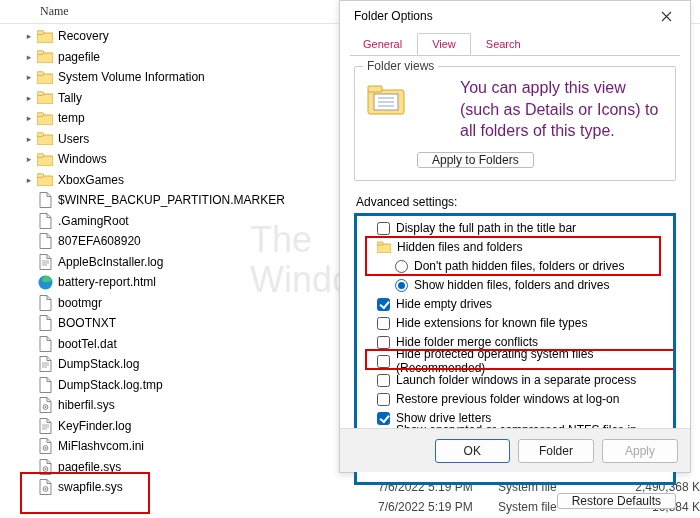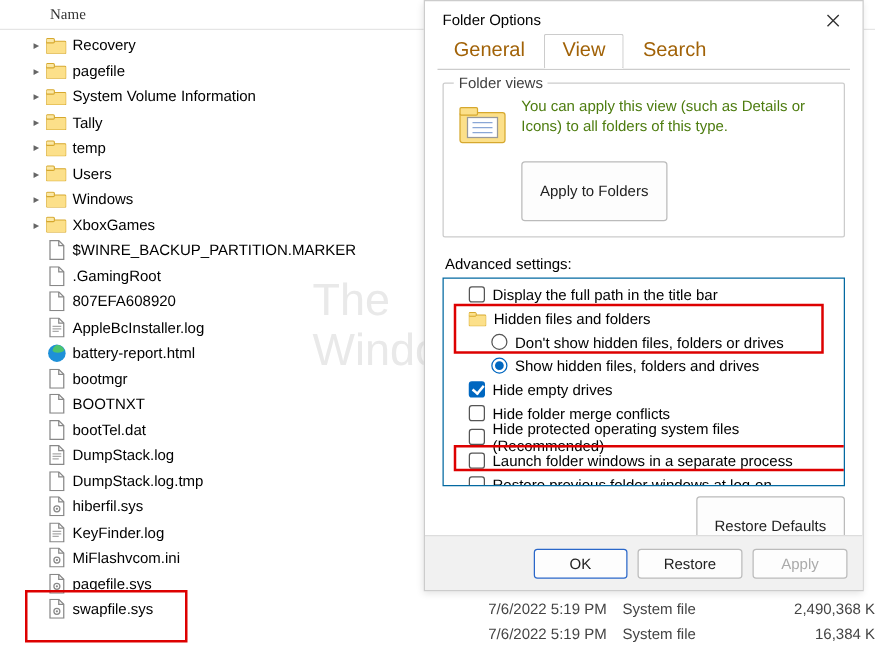--- a/index.html
+++ b/index.html
@@ -11,43 +11,43 @@
   .file-row { display: flex; align-items: center; height: 20.5px; padding-left: 2px; }
   .expander { width: 14px; text-align: center; color: #666; font-size: 9px; }
   .file-icon { width: 18px; height: 16px; display: flex; align-items: center; justify-content: center; margin-right: 4px; }
   .file-label { font-size: 12px; color: #000; white-space: nowrap; }
   .folder-svg { width: 16px; height: 13px; }
   .page-svg { width: 13px; height: 16px; }
   .edge-svg { width: 15px; height: 15px; }
   .redbox { border: 2px solid #d00; position: absolute; pointer-events: none; }
   .watermark { position: absolute; left: 250px; top: 220px; font-size: 36px; font-weight: 300; color: #e9e9e9; z-index: 0; line-height: 1.1; }
   .details-row { position: absolute; display: flex; font-size: 12px; color: #444; }
-  .details-row .c1 { width: 120px; text-align: center; }
+  .details-row .c1 { width: 120px; }
   .details-row .c2 { width: 130px; }
   .details-row .c3 { width: 80px; text-align: right; }
 
   .dialog { position: absolute; left: 339px; top: 0; width: 352px; height: 473px; background: #fff; border: 1px solid #ccc; box-shadow: -1px 2px 6px rgba(0,0,0,.12); z-index: 5; }
   .dlg-titlebar { display: flex; align-items: center; justify-content: space-between; height: 30px; padding: 0 6px 0 14px; }
   .dlg-title { font-size: 12px; }
   .dlg-close { width: 36px; height: 28px; display: flex; align-items: center; justify-content: center; }
   .tabs { display: flex; align-items: flex-end; height: 24px; padding-left: 8px; }
-  .tab { padding: 4px 14px 4px; font-size: 16px; color: #a16207; border: 1px solid transparent; }
+  .tab { padding: 4px 14px 4px; font-size: 11px; color: #be185d; border: 1px solid transparent; }
   .tab.active { border: 1px solid #ccc; border-bottom: 1px solid #fff; background: #fff; border-radius: 2px 2px 0 0; }
   .tabline { border-top: 1px solid #ccc; margin: 0 10px; }
   .groupbox { border: 1px solid #ccc; margin: 10px 14px 4px; border-radius: 2px; position: relative; padding: 10px 10px 12px; }
   .groupbox .legend { position: absolute; top: -8px; left: 8px; background: #fff; padding: 0 4px; font-size: 12px; color: #404040; }
   .fv-row { display: flex; gap: 10px; }
   .fv-icon { width: 42px; height: 42px; display: flex; align-items: center; justify-content: center; }
-  .fv-text { font-size: 12px; color: #4d7c0f; line-height: 1.35; flex: 1; }
+  .fv-text { font-size: 16px; color: #701a75; line-height: 1.35; flex: 1; margin-left: 43px; }
   .fv-btns { display: flex; gap: 18px; margin-top: 10px; margin-left: 52px; }
-  .btn { border: 1px solid #bbb; background: #fdfdfd; border-radius: 3px; padding: 16px 14px; font-size: 12px; color: #222; cursor: default; }
+  .btn { border: 1px solid #bbb; background: #fdfdfd; border-radius: 3px; padding: 0 14px; font-size: 12px; color: #222; cursor: default; }
   .btn.primary { border-color: #2a67c9; }
   .btn.disabled { color: #aaa; }
   .adv-label { margin: 14px 0 4px 16px; font-size: 12px; }
-  .tree { border: 1px solid #0369a1; margin: 0 14px; height: 167px; overflow: hidden; padding: 3px 4px; background: #fff; position: relative; }
+  .tree { border: 3px solid #0369a1; margin: 0 14px; height: 272px; overflow: hidden; padding: 3px 4px; background: #fff; position: relative; }
   .tree-row { display: flex; align-items: center; height: 19px; font-size: 12px; }
   .indent1 { padding-left: 16px; }
   .indent2 { padding-left: 34px; }
   .chk { width: 13px; height: 13px; border: 1.4px solid #555; border-radius: 2.5px; margin-right: 6px; display: inline-flex; align-items: center; justify-content: center; flex-shrink: 0; }
   .chk.checked { background: #0067c0; border-color: #0067c0; }
   .chk.checked::after { content: ""; width: 3.5px; height: 7px; border: solid #fff; border-width: 0 2px 2px 0; transform: rotate(40deg) translateY(-1px); }
   .radio { width: 13px; height: 13px; border: 1.4px solid #555; border-radius: 50%; margin-right: 6px; display: inline-flex; align-items: center; justify-content: center; flex-shrink: 0; }
   .radio.sel { border-color: #0067c0; }
   .radio.sel::after { content: ""; width: 7px; height: 7px; background: #0067c0; border-radius: 50%; }
   .mini-folder { width: 14px; height: 12px; margin-right: 6px; }
@@ -368,32 +368,36 @@
       </div>
     <div class="tree-row indent1">
       <svg class="mini-folder" viewBox="0 0 14 12">
           <rect x="0" y="3" width="14" height="9" rx="1" fill="#fce08a" stroke="#d6a82e" stroke-width="0.8"></rect>
           <rect x="0" y="1" width="6" height="3" rx="0.8" fill="#fce08a" stroke="#d6a82e" stroke-width="0.8"></rect>
         </svg>
       <span>Hidden files and folders</span>
     </div>
     <div class="tree-row indent2">
         <span class="radio"></span>
-        <span>Don't show hidden files, folders or drives</span>
+        <span>Don't path hidden files, folders or drives</span>
       </div>
     <div class="tree-row indent2">
         <span class="radio sel"></span>
         <span>Show hidden files, folders and drives</span>
       </div>
     <div class="tree-row indent1">
         <span class="chk checked"></span>
         <span>Hide empty drives</span>
       </div>
     <div class="tree-row indent1">
         <span class="chk"></span>
+        <span>Hide extensions for known file types</span>
+      </div>
+    <div class="tree-row indent1">
+        <span class="chk"></span>
         <span>Hide folder merge conflicts</span>
       </div>
     <div class="tree-row indent1">
         <span class="chk"></span>
         <span>Hide protected operating system files (Recommended)</span>
       </div>
     <div class="tree-row indent1">
         <span class="chk"></span>
         <span>Launch folder windows in a separate process</span>
       </div>
@@ -413,16 +417,16 @@
     <div class="redbox" style="left:8px; top:20px; width:296px; height:40px;"></div>
     <div class="redbox" style="left:8px; top:133px; width:322px; height:21px;"></div>
   </div>
 
   <div class="restore-row">
     <div class="btn">Restore Defaults</div>
   </div>
 
   <div class="dlg-footer">
     <div class="btn primary" style="padding:4px 28px;">OK</div>
-    <div class="btn" style="padding:4px 20px;">Restore</div>
+    <div class="btn" style="padding:4px 20px;">Folder</div>
     <div class="btn disabled" style="padding:4px 22px;">Apply</div>
   </div>
 </div>
 
 </body></html>

